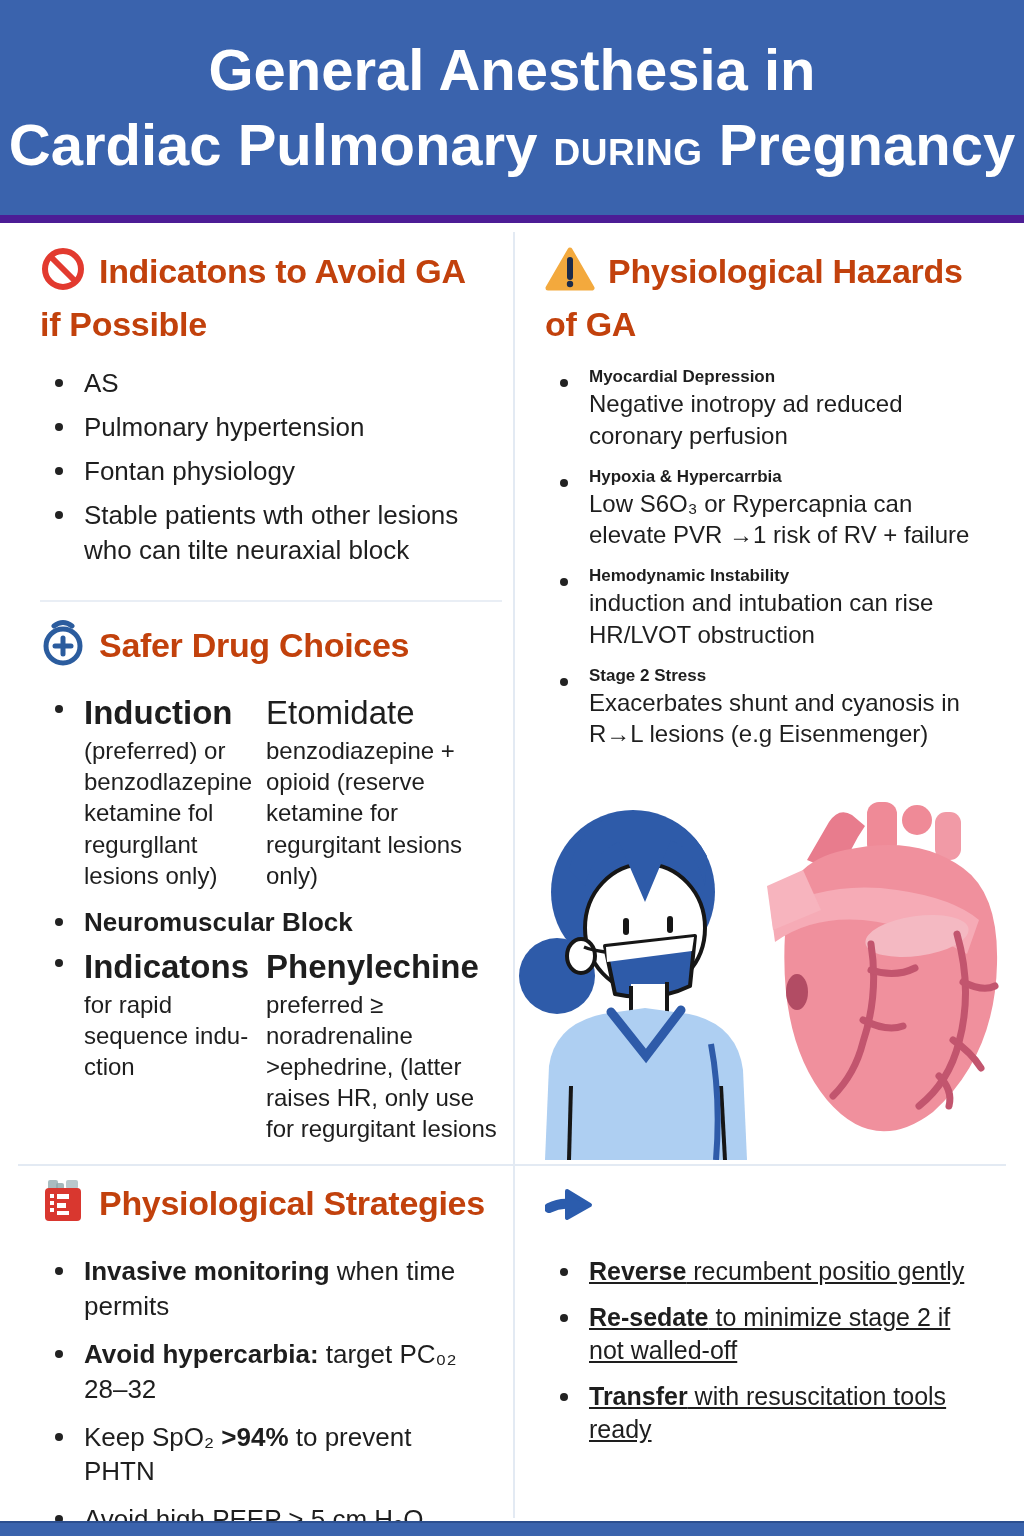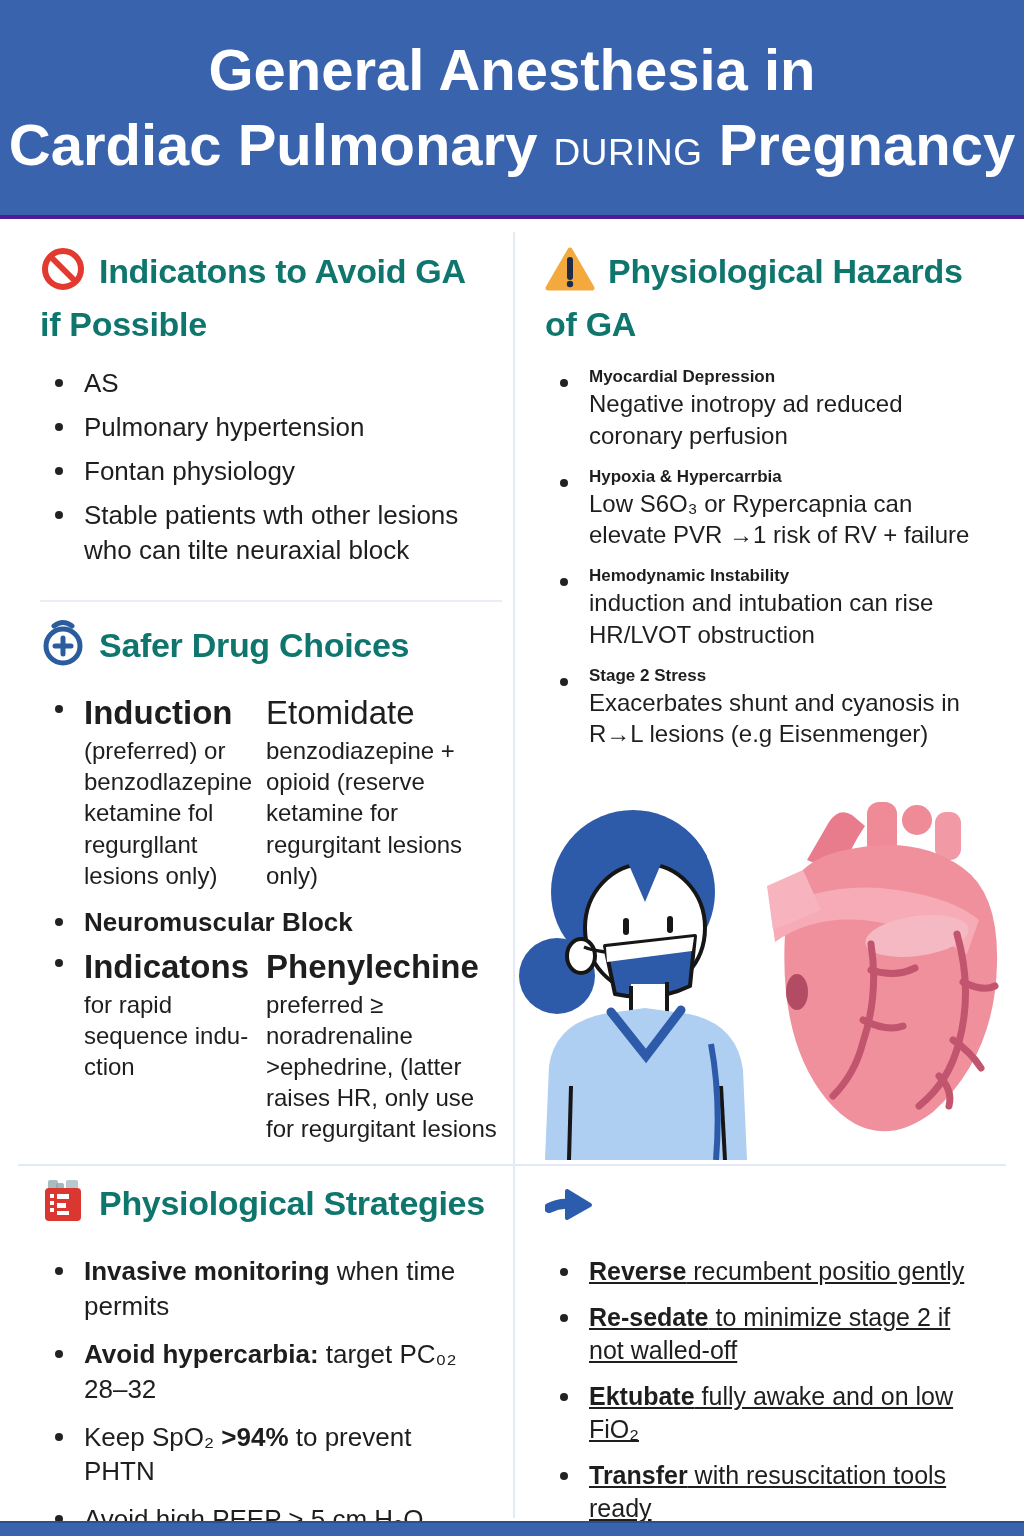--- a/index.html
+++ b/index.html
@@ -5,39 +5,39 @@
   html,body{margin:0;padding:0;}
   body{
     width:1024px;height:1536px;position:relative;overflow:hidden;
     background:#ffffff;color:#1e1e1e;
     font-family:"Liberation Sans","DejaVu Sans",sans-serif;
     -webkit-font-smoothing:antialiased;
   }
   
   .header{
     position:absolute;left:0;top:0;right:0;height:215px;
-    background:#3a63ad;border-bottom:4px solid #4c1d95;
+    background:#3a63ad;border-bottom:8px solid #4c1d95;
     display:flex;flex-direction:column;justify-content:center;align-items:center;
   }
   .title-line{color:#fff;font-weight:700;font-size:58px;line-height:1.28;text-align:center;white-space:nowrap;}
-  .title-small{font-size:37px;font-weight:400;letter-spacing:.5px;}
+  .title-small{font-size:37px;font-weight:700;letter-spacing:.5px;}
   
   .footer{position:absolute;left:0;right:0;bottom:0;height:13px;background:#3a63ad;border-top:2px solid #2c4f8f;}
   
   .vdivider{position:absolute;left:513px;top:232px;height:1286px;width:2px;background:#e3eaf3;}
   .hdivider-left{position:absolute;left:40px;top:600px;width:462px;height:2px;background:#e9eef5;}
   .hdivider-full{position:absolute;left:18px;top:1164px;width:988px;height:2px;background:#e3eaf3;}
   
   .section{position:absolute;}
   #sec-avoid{left:40px;top:246px;width:446px;}
   #sec-hazards{left:545px;top:246px;width:452px;}
   #sec-drugs{left:40px;top:618px;width:464px;}
   #sec-intraop{left:40px;top:1178px;width:470px;}
   #sec-emerging{left:545px;top:1182px;width:462px;}
-  .sec-head{font-size:34px;font-weight:700;line-height:1.3;letter-spacing:-.3px;color:#0f766e;}
+  .sec-head{font-size:34px;font-weight:700;line-height:1.3;letter-spacing:-.3px;color:#c2410c;}
   .sec-head .icon{display:inline-block;vertical-align:-9px;margin-right:13px;}
   
   .blist{margin-top:20px;}
   .bitem{position:relative;padding-left:44px;font-size:26px;line-height:1.34;margin-bottom:10px;}
   .bitem::before{content:"";position:absolute;left:15px;top:13px;width:8px;height:8px;border-radius:50%;background:#222;}
   .b{font-weight:700;}
   
   #sec-hazards .bitem{margin-bottom:15px;}
   .hz-title{font-weight:700;font-size:17px;line-height:1.3;}
   .hz-desc{font-size:24px;line-height:1.3;max-width:404px;}
@@ -236,18 +236,17 @@
     <span class="icon">
       <svg width="56" height="40" viewBox="0 0 56 40">
         <path d="M4 23 Q 14 18 24 19" stroke="#2b5cad" stroke-width="10" fill="none" stroke-linecap="round"></path>
         <path d="M22 6 L45 20 L22 33 Z" fill="#2b5cad" stroke="#2b5cad" stroke-width="4" stroke-linejoin="round"></path>
       </svg>
     </span>
   </div>
   <div class="blist">
     <div class="bitem"><span class="b">Reverse</span><span> recumbent positio gently</span></div>
     <div class="bitem"><span class="b">Re-sedate</span><span> to minimize stage 2 if not walled-off</span></div>
-    <div class="bitem"><span class="b">Ektubate</span><span> fully awake and on low FiO₂</span></div>
     <div class="bitem"><span class="b">Transfer</span><span> with resuscitation tools ready</span></div>
   </div>
 </div>
 
 <div class="footer"></div>
 
 </body></html>

